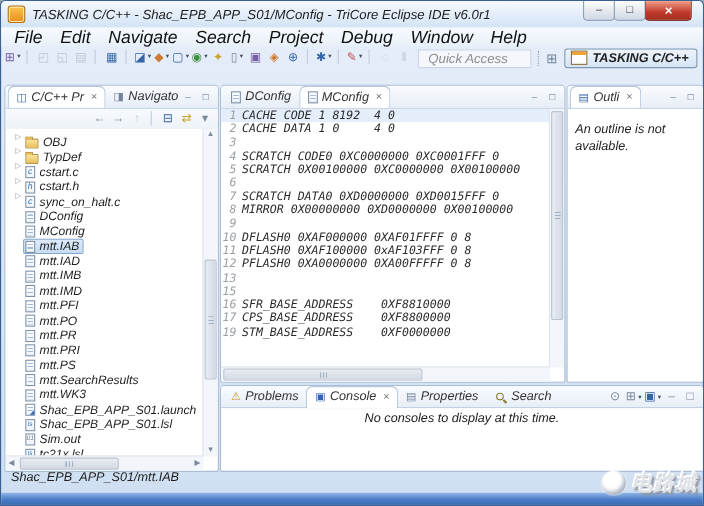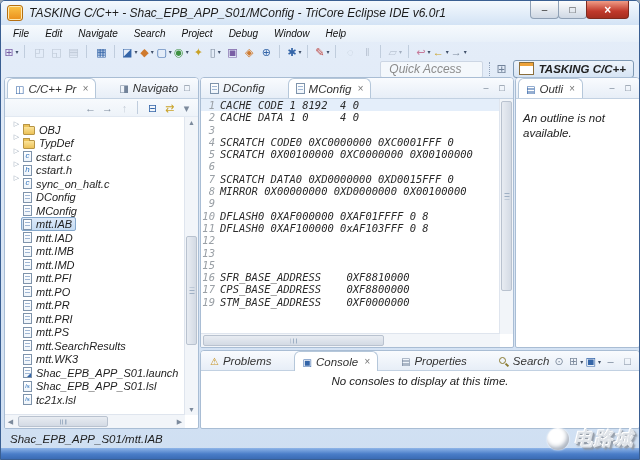--- a/index.html
+++ b/index.html
@@ -12,51 +12,51 @@
   .app-icon{width:14px;height:14px;border-radius:3px;background:linear-gradient(#fbc447,#ea8f1b);
     border:1px solid #b56f10;box-shadow:inset 0 0 0 1px #ffe9b0;flex:none;}
   .title-text{font-size:12px;color:#1c1c1c;margin-left:6px;white-space:nowrap;}
   .winbtns{position:absolute;top:0;right:10px;display:flex;}
   .winbtn{width:27px;height:17px;margin-left:-1px;border:1px solid #8fa0b5;border-top:none;
     background:linear-gradient(#fdfdfd,#cfd8e4);border-radius:0 0 4px 4px;
     display:flex;align-items:center;justify-content:center;font-size:10px;color:#333;}
   .winbtn[data-kind="close-button"]{width:41px;background:linear-gradient(#f09c86,#c0392b 60%,#a52e20);
     color:#fff;font-weight:bold;font-size:12px;border-color:#7e2a1e;}
   
-  .menubar{position:absolute;top:24px;left:0;right:0;height:17px;display:flex;align-items:center;
-    padding-left:4px;font-size:10px;color:#111;background:linear-gradient(#f6fafd,#e8f0f9);}
+  .menubar{position:absolute;top:24px;left:0;right:0;height:17px;display:flex;
+    padding-left:4px;font-size:16px;color:#111;background:linear-gradient(#f6fafd,#e8f0f9);}
   .menu-item{padding:1px 8px;border-radius:2px;}
   
   .toolbar{position:absolute;top:42px;left:2px;right:0;height:17px;display:flex;align-items:center;}
   .tbi{height:16px;min-width:15px;display:flex;align-items:center;justify-content:center;
     font-size:11px;margin:0 1px;position:relative;}
   .tbi .g{line-height:14px;}
   .tbi[data-dd="true"]::after{content:"▾";font-size:6px;color:#40506a;margin-left:2px;}
   .tbi[data-type="sep"]{min-width:2px;width:2px;height:13px;border-left:1px solid #c0cddd;margin:0 4px;}
   .tbi[data-disabled="true"]{opacity:.4;}
   [data-color="blue"] .g{color:#3465a8}[data-color="purple"] .g{color:#7a5fa5}
   [data-color="green"] .g{color:#3d9140}[data-color="orange"] .g{color:#cf7a2e}
   [data-color="yellow"] .g{color:#c9a227}[data-color="red"] .g{color:#c0504d}
   [data-color="gray"] .g{color:#7c8a9c}[data-color="pink"] .g{color:#c77b9b}
   
-  .row2{position:absolute;top:43px;right:5px;height:18px;display:flex;align-items:center;gap:6px;margin-top:16px;}
+  .row2{position:absolute;top:43px;right:5px;height:18px;display:flex;align-items:center;gap:6px;}
   .quick-access{font-size:12px;color:#8b8b8b;border:1px solid #ccd6e4;border-radius:2px;
     padding:0 20px 1px 8px;background:#f4f8fc;}
   .vsep{width:1px;height:14px;border-left:1px dotted #90a2ba;}
   .open-persp{font-size:12px;color:#72839a;}
   .persp{display:flex;align-items:center;gap:5px;font-size:11.5px;font-weight:bold;color:#222;
     border:1px solid #7f99b4;border-radius:3px;padding:1px 7px 2px 5px;
     background:linear-gradient(#eef4fb,#d6e4f4);}
   .persp-icon{width:13px;height:11px;border:1px solid #8a6d3b;background:#fff;position:relative;flex:none;}
   .persp-icon::before{content:"";position:absolute;left:0;right:0;top:0;height:3px;background:#eda23a;}
   
   .panel{position:absolute;background:#fff;border:1px solid #a9bdd4;border-radius:4px 4px 2px 2px;overflow:hidden;}
   .phead{height:20px;background:linear-gradient(#f9fbfe,#e7eef7);border-bottom:1px solid #c2d1e2;
     display:flex;align-items:flex-end;position:relative;flex:none;}
-  .ptabs{display:flex;align-items:flex-start;height:100%;padding-left:2px;gap:16px;}
+  .ptabs{display:flex;align-items:center;height:100%;padding-left:2px;}
   .ptab{display:flex;align-items:center;gap:4px;padding:0 7px;font-size:11.5px;color:#333;
     height:20px;box-sizing:border-box;white-space:nowrap;}
   .ptab[data-state="active"]{background:#fff;border:1px solid #b5c7da;border-bottom:none;
     border-radius:6px 6px 0 0;}
   .tclose{font-size:10px;color:#777;margin-left:2px;}
   .tclose:empty{display:none;}
   .pbtns{position:absolute;right:4px;top:3px;display:flex;gap:2px;}
   .pbtn{width:14px;height:13px;display:flex;align-items:center;justify-content:center;
     font-size:9px;color:#5a6a7e;}
   
@@ -129,21 +129,21 @@
   #editor .hscroll{right:13px;}
   
   #outline{left:514px;top:76px;width:123px;height:269px;}
   .omsg{padding:12px 7px;font-size:11.5px;color:#222;line-height:15px;}
   
   #console{left:199px;top:349px;width:438px;height:77px;}
   #console .phead{height:19px;}
   .cmsg{padding:4px 6px;font-size:11.5px;color:#222;text-align:center;}
   .ctools{position:absolute;right:3px;top:2px;display:flex;align-items:center;}
   
-  .statusbar{position:absolute;left:0;right:0;top:427px;height:22px;display:flex;align-items:center;
+  .statusbar{position:absolute;left:0;right:0;top:427px;height:22px;display:flex;
     padding-left:9px;font-size:11.5px;color:#1e1e1e;}
   .bottomstrip{position:absolute;left:0;right:0;bottom:0;height:11px;
     background:linear-gradient(#8fb5e8,#4a7dc8 55%,#3a6bb4);border-top:1px solid #2f5档;}
   .watermark{position:absolute;right:5px;bottom:7px;display:flex;align-items:center;gap:5px;z-index:9;}
   .wm-logo{width:22px;height:22px;border-radius:50%;flex:none;
     background:radial-gradient(circle at 35% 32%,#ffffff 55%,#d9dde3 80%,#c3c9d2);
     box-shadow:inset -2px -3px 4px #aeb6c2,0 0 2px #ffffff;}
   .wm-text{font-size:19px;font-weight:bold;color:#dfe3e8;letter-spacing:1px;
     text-shadow:-1px -1px 0 #ffffff,1px 1px 0 #98a0ab,2px 2px 2px #858d98;}
 </style>
@@ -535,20 +535,27 @@
         </div>
 
         <div class="trow">
           <span class="arrow"></span>
           <span class="itm">
             <span class="ti" data-icon="lsl-file-icon"></span>
             <span class="lbl">Shac_EPB_APP_S01.lsl</span>
           </span>
         </div>
 
+        <div class="trow">
+          <span class="arrow"></span>
+          <span class="itm">
+            <span class="ti" data-icon="binary-file-icon"></span>
+            <span class="lbl">Sim.out</span>
+          </span>
+        </div>
 
         <div class="trow">
           <span class="arrow"></span>
           <span class="itm">
             <span class="ti" data-icon="lsl-file-icon"></span>
             <span class="lbl">tc21x.lsl</span>
           </span>
         </div>
       </div>
     <div class="vscroll">
@@ -646,20 +653,21 @@
           <span class="ct">DFLASH0 0XAF000000 0XAF01FFFF 0 8</span>
         </div>
 
         <div class="eline">
           <span class="ln">11</span>
           <span class="ct">DFLASH0 0XAF100000 0xAF103FFF 0 8</span>
         </div>
 
         <div class="eline">
           <span class="ln">12</span>
+          <span class="ct">PFLASH0 0XA0000000 0XA00FFFFF 0 8</span>
         </div>
 
         <div class="eline">
           <span class="ln">13</span>
           <span class="ct"></span>
         </div>
 
 
         <div class="eline">
           <span class="ln">15</span>

